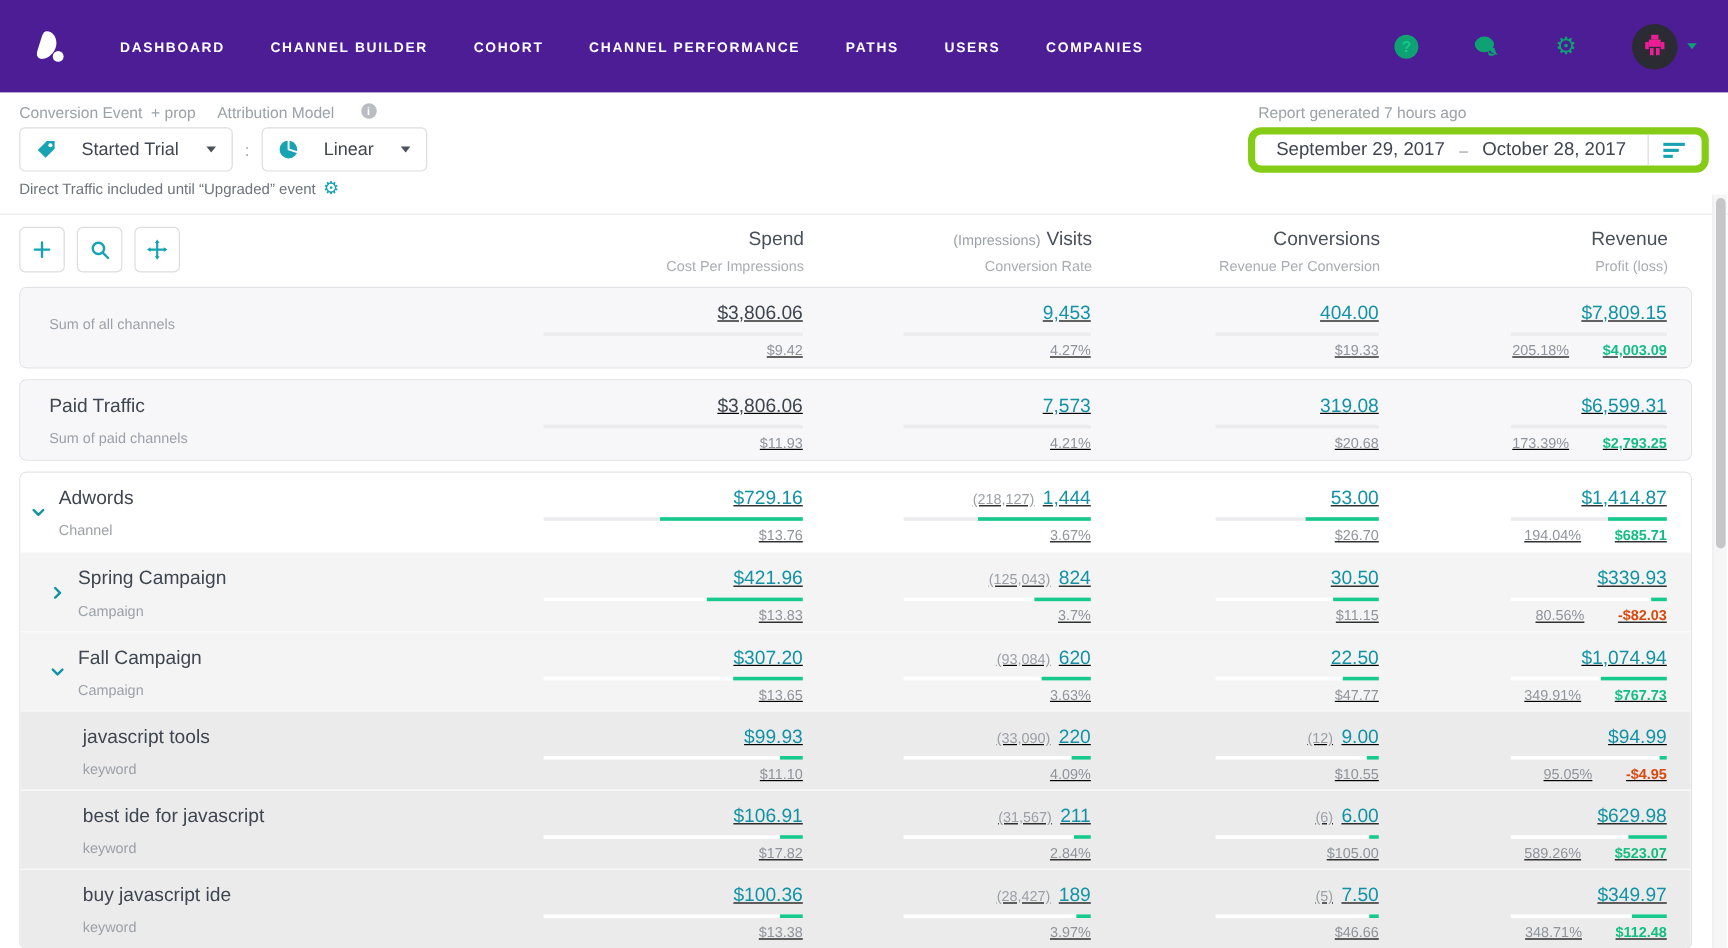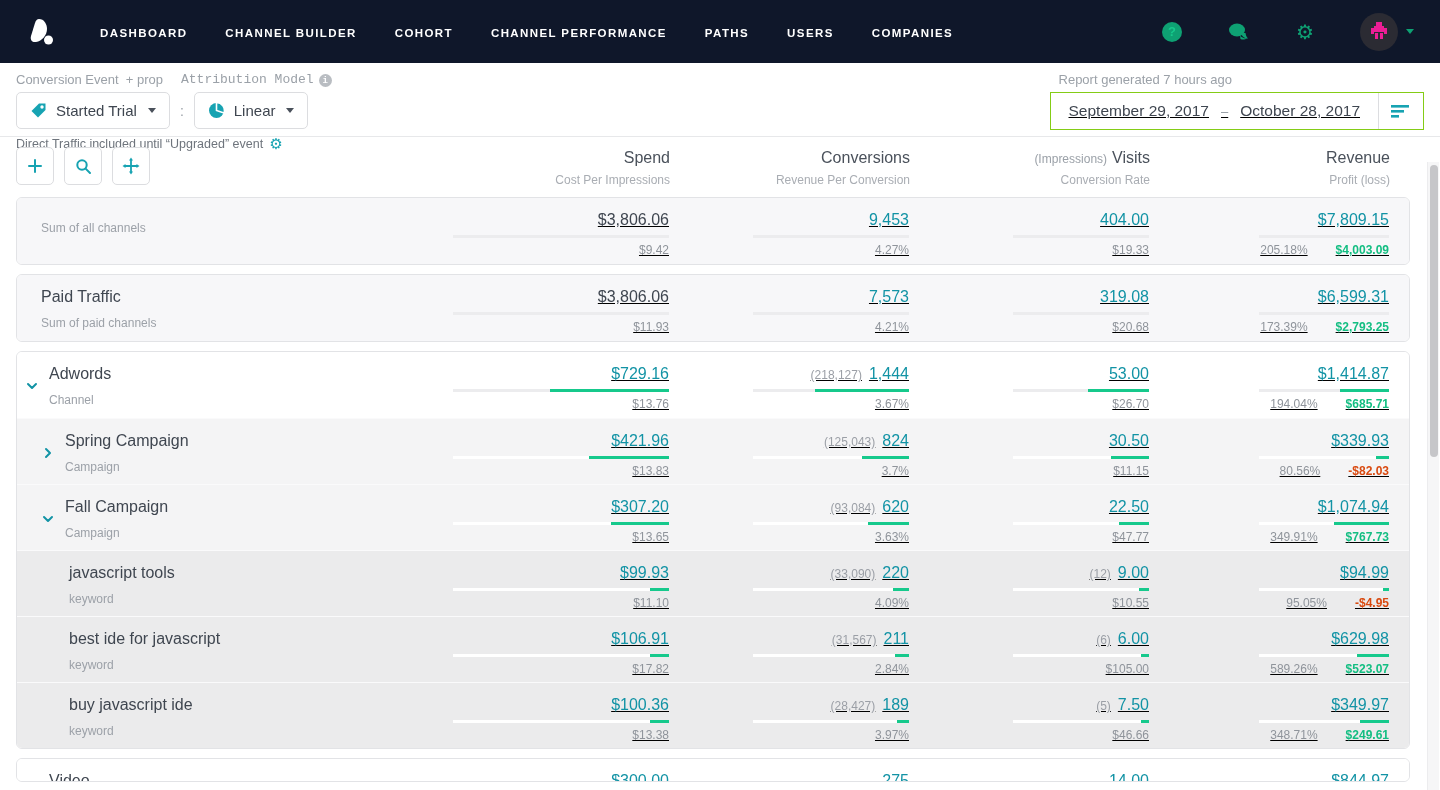--- a/index.html
+++ b/index.html
@@ -1,55 +1,55 @@
 <!DOCTYPE html>
 <html><head>
 <meta charset="utf-8">
 <style>
   * { margin:0; padding:0; box-sizing:border-box; }
   html,body { width:1440px; height:790px; overflow:hidden; background:#fff;
     font-family:"Liberation Sans", sans-serif; }
 
   
-  .topnav { height:63px; background:#0f172a; display:flex; align-items:center; padding:16px 26px; }
+  .topnav { height:77px; background:#4c1d95; display:flex; align-items:center; padding:16px 26px; }
   .logo { width:34px; height:34px; margin-right:40px; flex:0 0 auto; }
   .nav-items { display:flex; gap:38px; list-style:none; }
   .nav-items a { color:#fff; text-decoration:none; font-size:11.5px; font-weight:bold;
     letter-spacing:1.4px; text-transform:uppercase; }
   .nav-right { margin-left:auto; display:flex; align-items:center; gap:46px; }
   .nav-icon { color:#0EA173; fill:#0EA173; cursor:pointer; display:flex; align-items:center; }
   .help-circle { width:20px; height:20px; border-radius:50%; background:#0EA173; color:#16C98C;
     font-size:13px; font-weight:bold; display:flex; align-items:center; justify-content:center; }
   .gear-glyph { font-size:20px; line-height:1; }
   .avatar-wrap { display:flex; align-items:center; gap:8px; cursor:pointer; }
   .avatar { width:38px; height:38px; border-radius:50%; background:#2B2B33; display:flex;
     align-items:center; justify-content:center; overflow:hidden; }
   .avatar-caret { width:0; height:0; border-left:4px solid transparent; border-right:4px solid transparent;
     border-top:5px solid #0EA173; }
 
   
-  .filterbar { position:relative; height:74px; padding:9px 16px 0; border-bottom:1px solid #E7E8EA; }
+  .filterbar { position:relative; height:102px; padding:9px 16px 0; border-bottom:1px solid #E7E8EA; }
   .flabels { display:flex; font-size:13px; color:#9BA1A8; margin-bottom:5px; }
   .flabel-1 { width:165px; }
-  .flabel-2 { display:flex; align-items:flex-end; gap:5px;font-family:Liberation Mono, monospace; }
+  .flabel-2 { display:flex; align-items:flex-start; gap:22px; }
   .info-dot { width:13px; height:13px; border-radius:50%; background:#B9BDC2; color:#fff;
     font-size:9px; font-weight:bold; display:inline-flex; align-items:center; justify-content:center; }
   .fcontrols { display:flex; align-items:center; gap:10px; }
   .drop-btn { height:37px; border:1px solid #DCDDE0; border-radius:5px; background:#fff;
-    display:flex; align-items:center; gap:9px; padding:0 13px; font-size:15px; color:#3F4650;
+    display:flex; align-items:center; gap:21px; padding:0 13px; font-size:15px; color:#3F4650;
     cursor:pointer; }
   .caret { width:0; height:0; border-left:4.5px solid transparent; border-right:4.5px solid transparent;
     border-top:5px solid #4A515B; margin-left:2px; }
   .colon { color:#9BA1A8; font-size:14px; }
   .fnote { margin-top:7px; font-size:12.5px; color:#6E747C; display:flex; align-items:center; gap:6px; }
   .fnote .gear-glyph { color:#17A3B2; font-size:15px; cursor:pointer; }
   .fright { position:absolute; top:9px; right:16px; }
   .fright .rlabel { font-size:13px; color:#9BA1A8; margin:0 0 5px 9px; }
-  .datebox { height:38px; border:1px solid #84cc16; border-radius:0; background:#fff;
-    display:flex; align-items:center; cursor:pointer;text-decoration:underline; }
+  .datebox { height:38px; border:6px solid #84cc16; border-radius:11px; background:#fff;
+    display:flex; align-items:center; cursor:pointer; }
   .dates { display:flex; align-items:center; gap:12px; padding:0 18px; font-size:15.5px; color:#3F4650; }
   .date-sep { color:#8E959D; font-size:13px; }
   .datebox .vdiv { width:1px; height:100%; background:#DCDDE0; }
   .dfilter { width:44px; display:flex; align-items:center; justify-content:center; }
 
   
   .main { position:relative; padding:10px 30px 0 16px; }
   .thead { display:flex; padding-right:20px; margin-bottom:10px; }
   .thead .namecol { flex:1; display:flex; gap:10px; }
   .tool-btn { width:38px; height:38px; border:1px solid #DCDDE0; border-radius:5px; background:#fff;
@@ -214,26 +214,26 @@
           <path d="M9 0.5 L11 3.5 H7 Z M9 17.5 L7 14.5 H11 Z M0.5 9 L3.5 7 V11 Z M17.5 9 L14.5 11 V7 Z" fill="#17A3B2"></path>
         </svg>
       </button>
     </div>
 
   <div class="hcol">
         <div class="h1"><span>Spend</span></div>
         <div class="h2">Cost Per Impressions</div>
       </div>
       <div class="hcol">
+        <div class="h1"><span class="pre">(Impressions)</span><span>Visits</span></div>
+        <div class="h2">Conversion Rate</div>
+      </div>
+      <div class="hcol">
         <div class="h1"><span>Conversions</span></div>
         <div class="h2">Revenue Per Conversion</div>
-      </div>
-      <div class="hcol">
-        <div class="h1"><span class="pre">(Impressions)</span><span>Visits</span></div>
-        <div class="h2">Conversion Rate</div>
       </div>
       <div class="hcol">
         <div class="h1"><span>Revenue</span></div>
         <div class="h2">Profit (loss)</div>
       </div>
     </div>
   <div class="cards" id="cards">
       <div class="card">
         <div class="row summary">
           <div class="namecell">
@@ -493,21 +493,21 @@
             <div class="track">
               <div class="fill" style="width: 6%;"></div>
             </div>
             <div class="sub">$46.66</div>
           </div>
           <div class="cell c-rev">
             <div class="val"><span class="num teal">$349.97</span></div>
             <div class="track">
               <div class="fill" style="width: 22%;"></div>
             </div>
-            <div class="sub"><span>348.71%</span><span class="profit green">$249.61</span></div>
+            <div class="sub"><span>348.71%</span><span class="profit green">$112.48</span></div>
           </div>
         </div>
       </div>
       <div class="card clipped">
         <div class="row channel">
           <div class="namecell">
             <div class="title">Video</div>
           </div>
           <div class="cell c-spend">
             <div class="val"><span class="num teal">$300.00</span></div>

